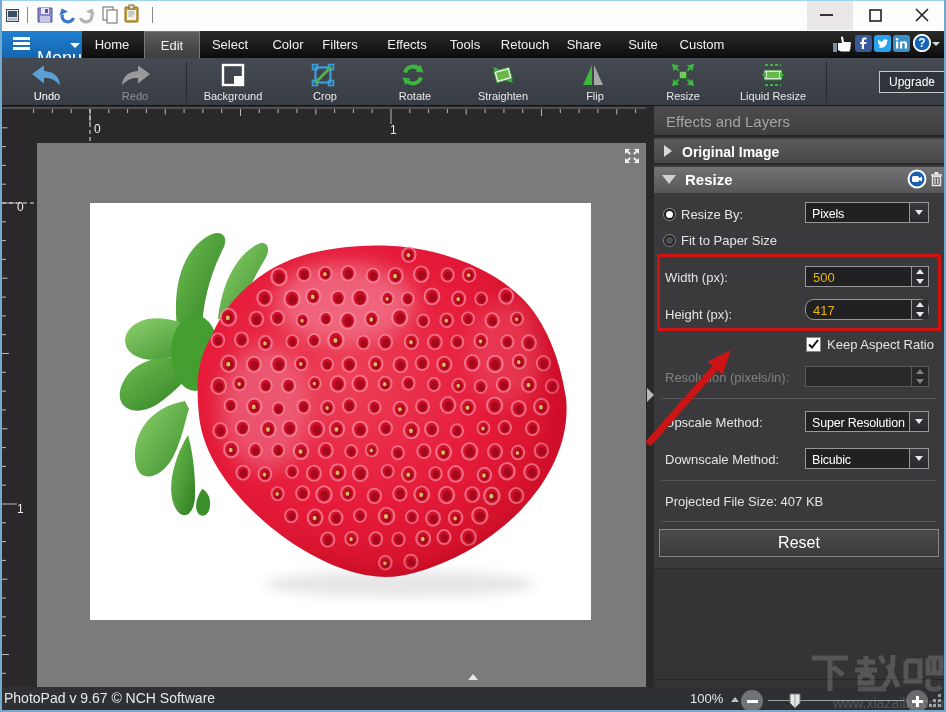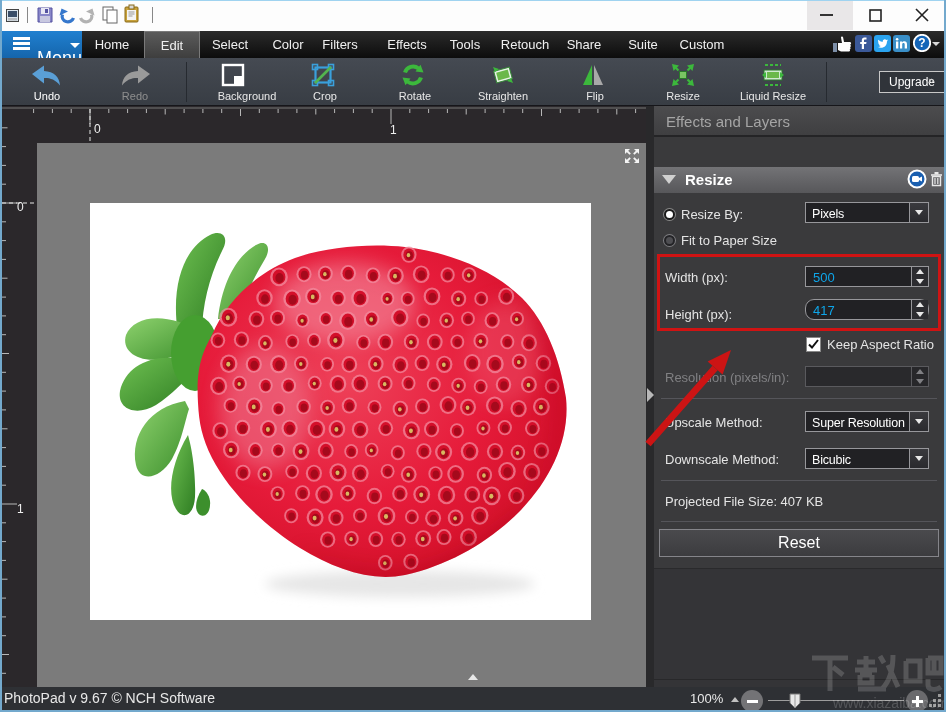--- a/index.html
+++ b/index.html
@@ -46,21 +46,21 @@
   #row-resize .lbl { position:absolute; left:31px; top:4px; color:#fff; font-weight:bold; font-size:15px; }
   .tri-r { width:0; height:0; border-top:6px solid transparent; border-bottom:6px solid transparent; border-left:8px solid #d8d8d8; }
   .tri-d { width:0; height:0; border-left:7px solid transparent; border-right:7px solid transparent; border-top:9px solid #d0d0d0; }
 
   .plabel { color:#e4e4e4; font-size:13px; white-space:nowrap; }
   .dim { color:#808083; }
   .dd { left:151px; width:124px; height:21px; background:#212124; border:1px solid #97979b; color:#fff; font-size:13px; }
   .dd .txt { position:absolute; left:6px; top:3.5px; letter-spacing:-0.2px; font-size:12.5px; }
   .dd .ab { position:absolute; right:0; top:0; width:19px; height:19px; background:linear-gradient(#3a3a3e,#2a2a2e); border-left:1px solid #97979b; }
   .dd .ab:after { content:""; position:absolute; left:5px; top:7px; width:0; height:0; border-left:4px solid transparent; border-right:4px solid transparent; border-top:5px solid #e8e8e8; }
-  .spinbox { left:151px; width:124px; height:21px; background:#212124; border:1px solid #97979b; color:#0ea5e9; font-size:13px; }
+  .spinbox { left:151px; width:124px; height:21px; background:#212124; border:1px solid #97979b; color:#eab308; font-size:13px; }
   .spinbox .txt { position:absolute; left:7px; top:3px; }
   .spin { position:absolute; right:0; top:0; width:17px; height:19px; border-left:1px solid #97979b; background:#2c2c30; }
   .spin .up, .spin .dn { position:absolute; left:4px; width:0; height:0; border-left:4px solid transparent; border-right:4px solid transparent; }
   .spin .up { top:2px; border-bottom:5px solid #e8e8e8; }
   .spin .dn { bottom:2px; border-top:5px solid #e8e8e8; }
   .radio { width:11px; height:11px; border-radius:50%; }
   .sep { left:7px; width:276px; height:1px; background:#55555a; }
 
   #redbox { left:657px; top:254px; width:284px; height:77px; border:3px solid #cf1313; }
 
@@ -178,21 +178,21 @@
 
     <svg class="abs" style="left:117px;top:6px" width="36" height="24" viewBox="0 0 36 24">
         <path d="M21 1.5 L21 7 C11 7.5 5.5 13 5 21.5 C9.5 15.5 15 13.8 21 14 L21 19.5 L33 10 Z" fill="#9a9a9a"></path>
       </svg>
     <div class="abs tlabel" style="left:100px;width:70px;color:#8f8f8f">Redo</div>
 
     <svg class="abs" style="left:221px;top:5px" width="24" height="24">
         <rect x="2" y="2" width="20" height="20" fill="none" stroke="#fff" stroke-width="2.4"></rect>
         <rect x="13" y="13" width="8" height="8" fill="#fff"></rect>
       </svg>
-    <div class="abs tlabel" style="left:198px;width:70px;margin-left:14px;">Background</div>
+    <div class="abs tlabel" style="left:198px;width:70px;">Background</div>
 
     <svg class="abs" style="left:311px;top:5px" width="24" height="24">
         <rect x="4.5" y="4.5" width="15" height="15" fill="none" stroke="#3aa0dc" stroke-width="2.2"></rect>
         <rect x="1.5" y="1.5" width="5" height="5" fill="none" stroke="#3aa0dc" stroke-width="1.6"></rect>
         <rect x="17.5" y="1.5" width="5" height="5" fill="none" stroke="#3aa0dc" stroke-width="1.6"></rect>
         <rect x="1.5" y="17.5" width="5" height="5" fill="none" stroke="#3aa0dc" stroke-width="1.6"></rect>
         <rect x="17.5" y="17.5" width="5" height="5" fill="none" stroke="#3aa0dc" stroke-width="1.6"></rect>
         <path d="M4 20 L20 4" stroke="#53b44f" stroke-width="2.6"></path>
       </svg>
     <div class="abs tlabel" style="left:290px;width:70px;">Crop</div>
@@ -1200,20 +1200,24 @@
   </div>
 
   <div id="splitter" class="abs">
     <div class="abs" style="left:1px;top:282px;width:0;height:0;border-top:7px solid transparent;border-bottom:7px solid transparent;border-left:7px solid #b8b8b8;"></div>
   </div>
 
   <div id="panel" class="abs">
     <div id="phead" class="abs">
         <span>Effects and Layers</span>
       </div>
+    <div id="row-orig" class="abs">
+      <div class="tri-r abs" style="left:10px;top:6px"></div>
+      <div class="lbl">Original Image</div>
+    </div>
     <div id="row-resize" class="abs">
       <div class="tri-d abs" style="left:8px;top:8px"></div>
       <div class="lbl">Resize</div>
       <svg class="abs" style="left:253px;top:2px" width="20" height="20">
           <circle cx="10" cy="10" r="8.5" fill="#1a5fb0" stroke="#fff" stroke-width="2"></circle>
           <rect x="5" y="7" width="7" height="6" rx="1.5" fill="#fff"></rect>
           <path d="M12 9 l3-1.5 v5 l-3-1.5 z" fill="#fff"></path>
         </svg>
       <svg class="abs" style="left:276px;top:4px" width="13" height="16">
           <path d="M1 4 h11" stroke="#e8e8e8" stroke-width="1.6"></path>

